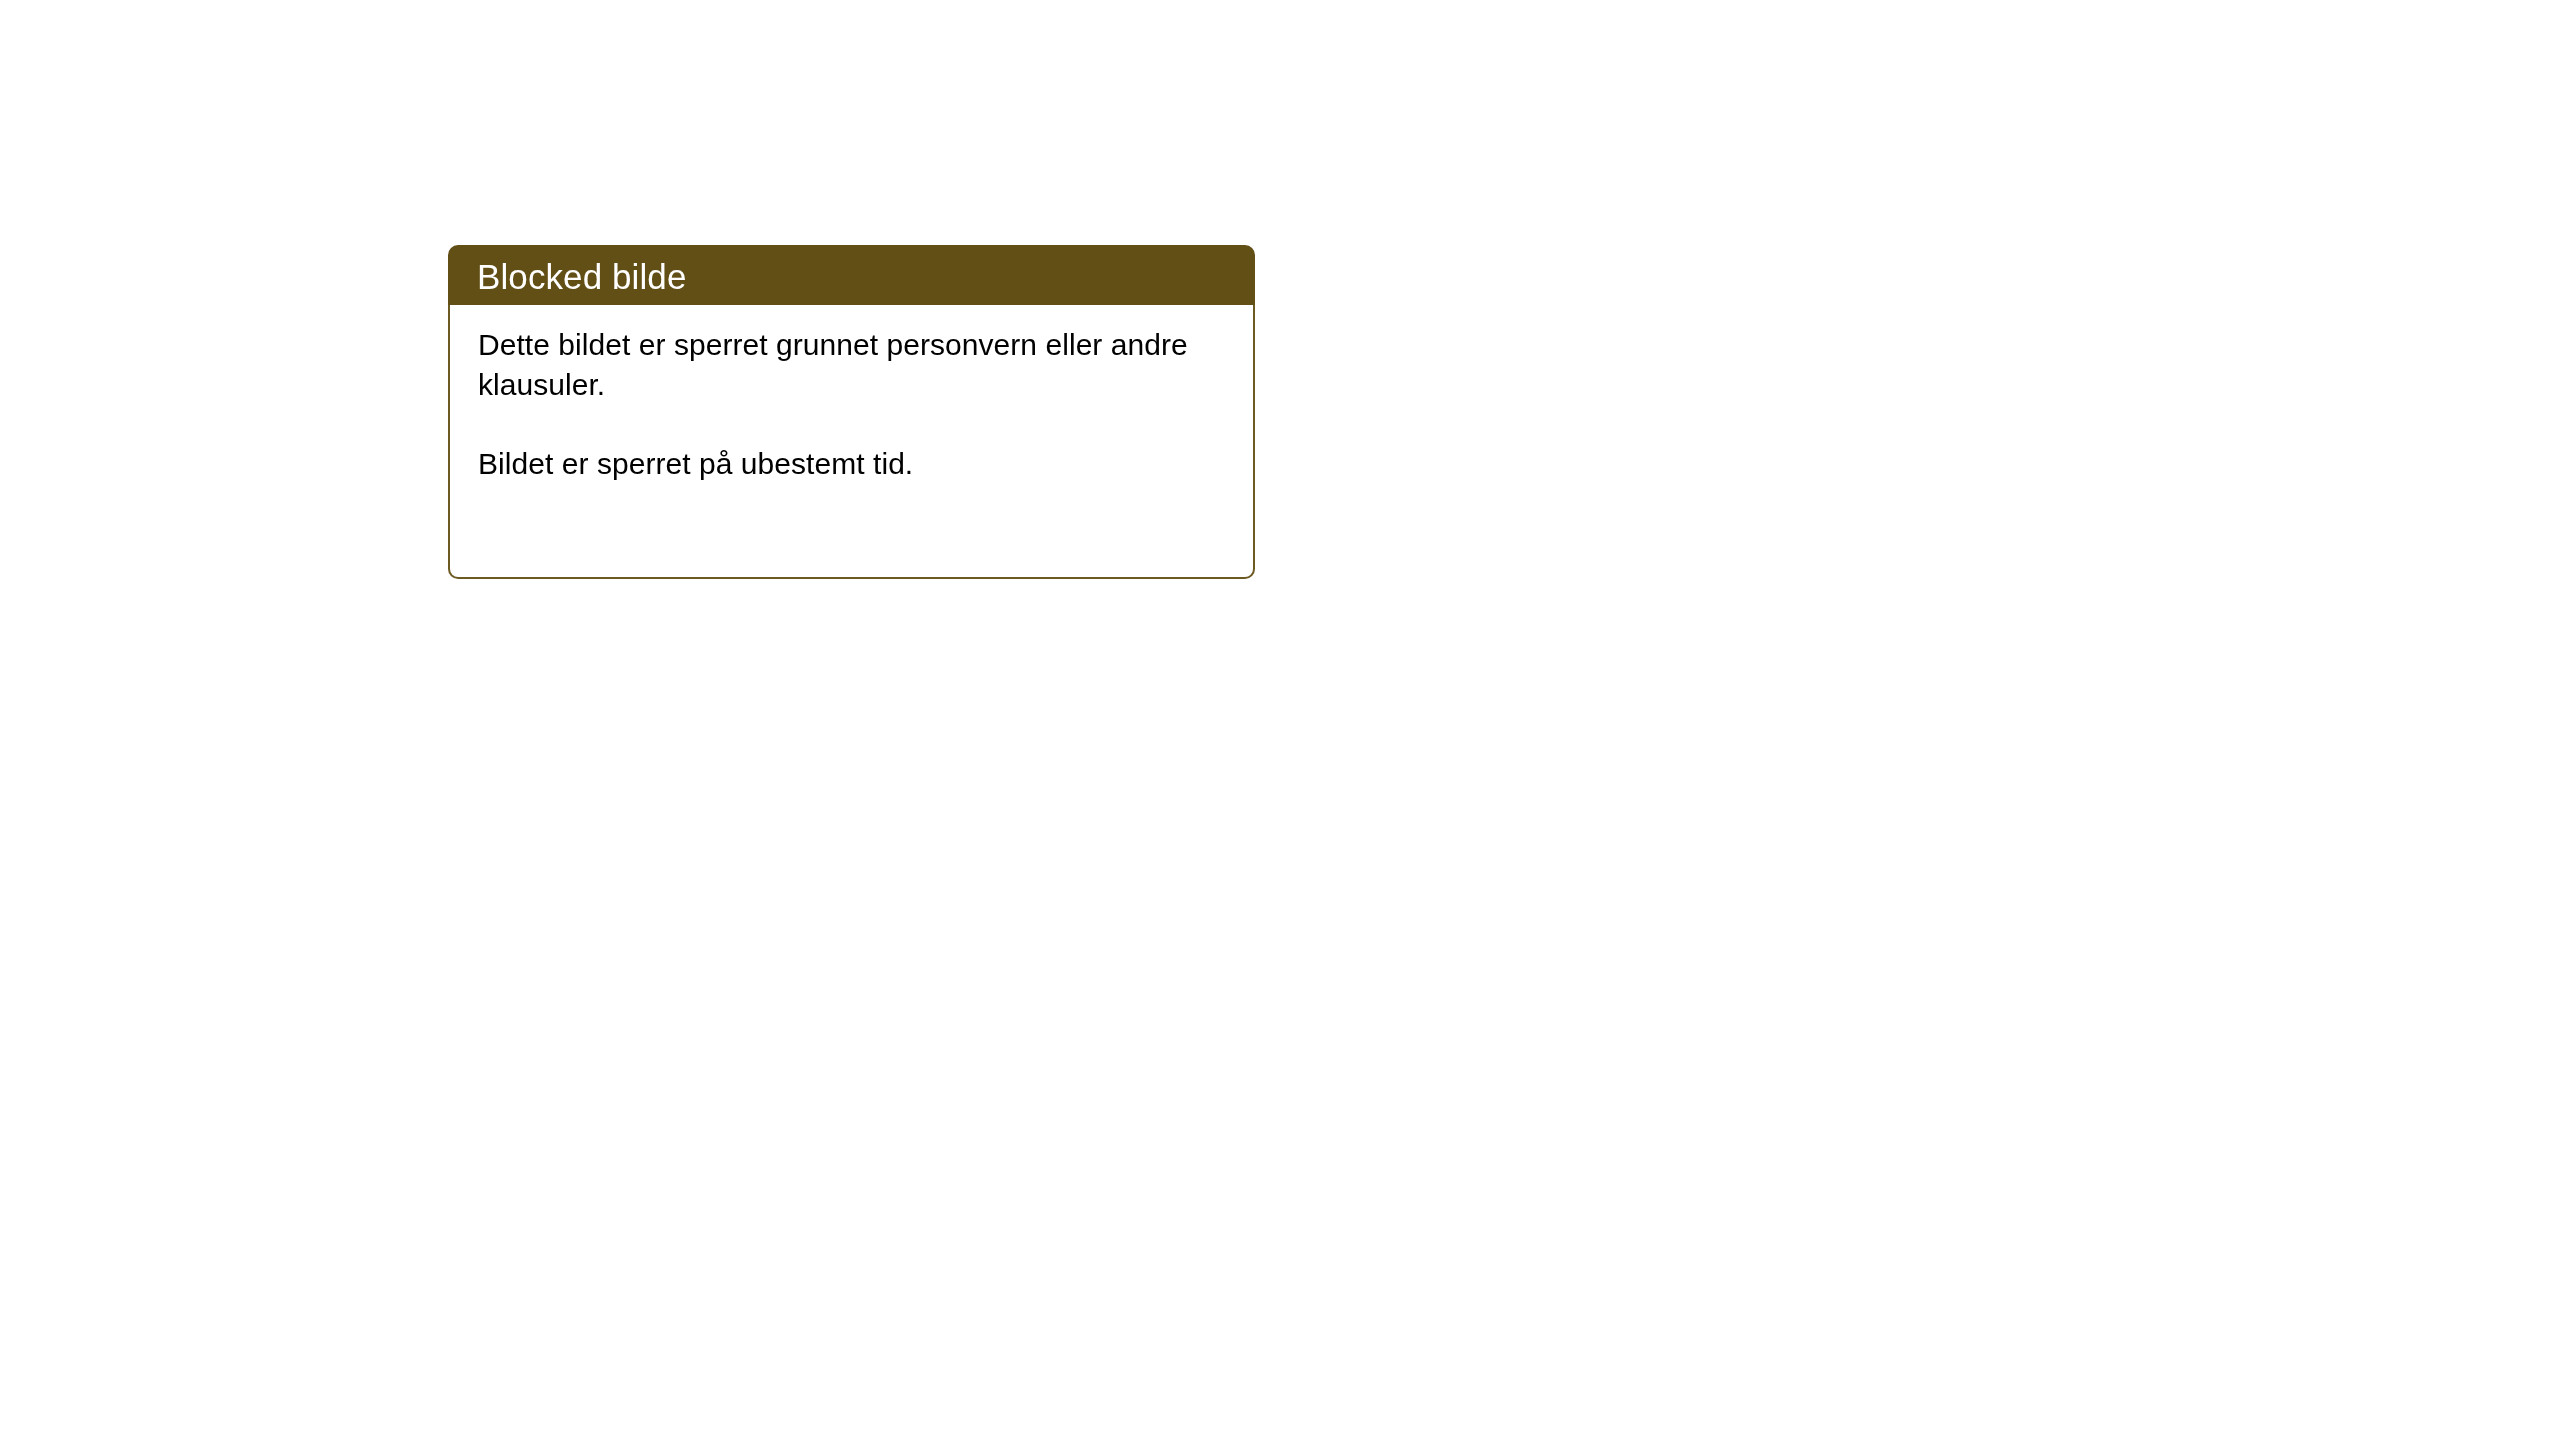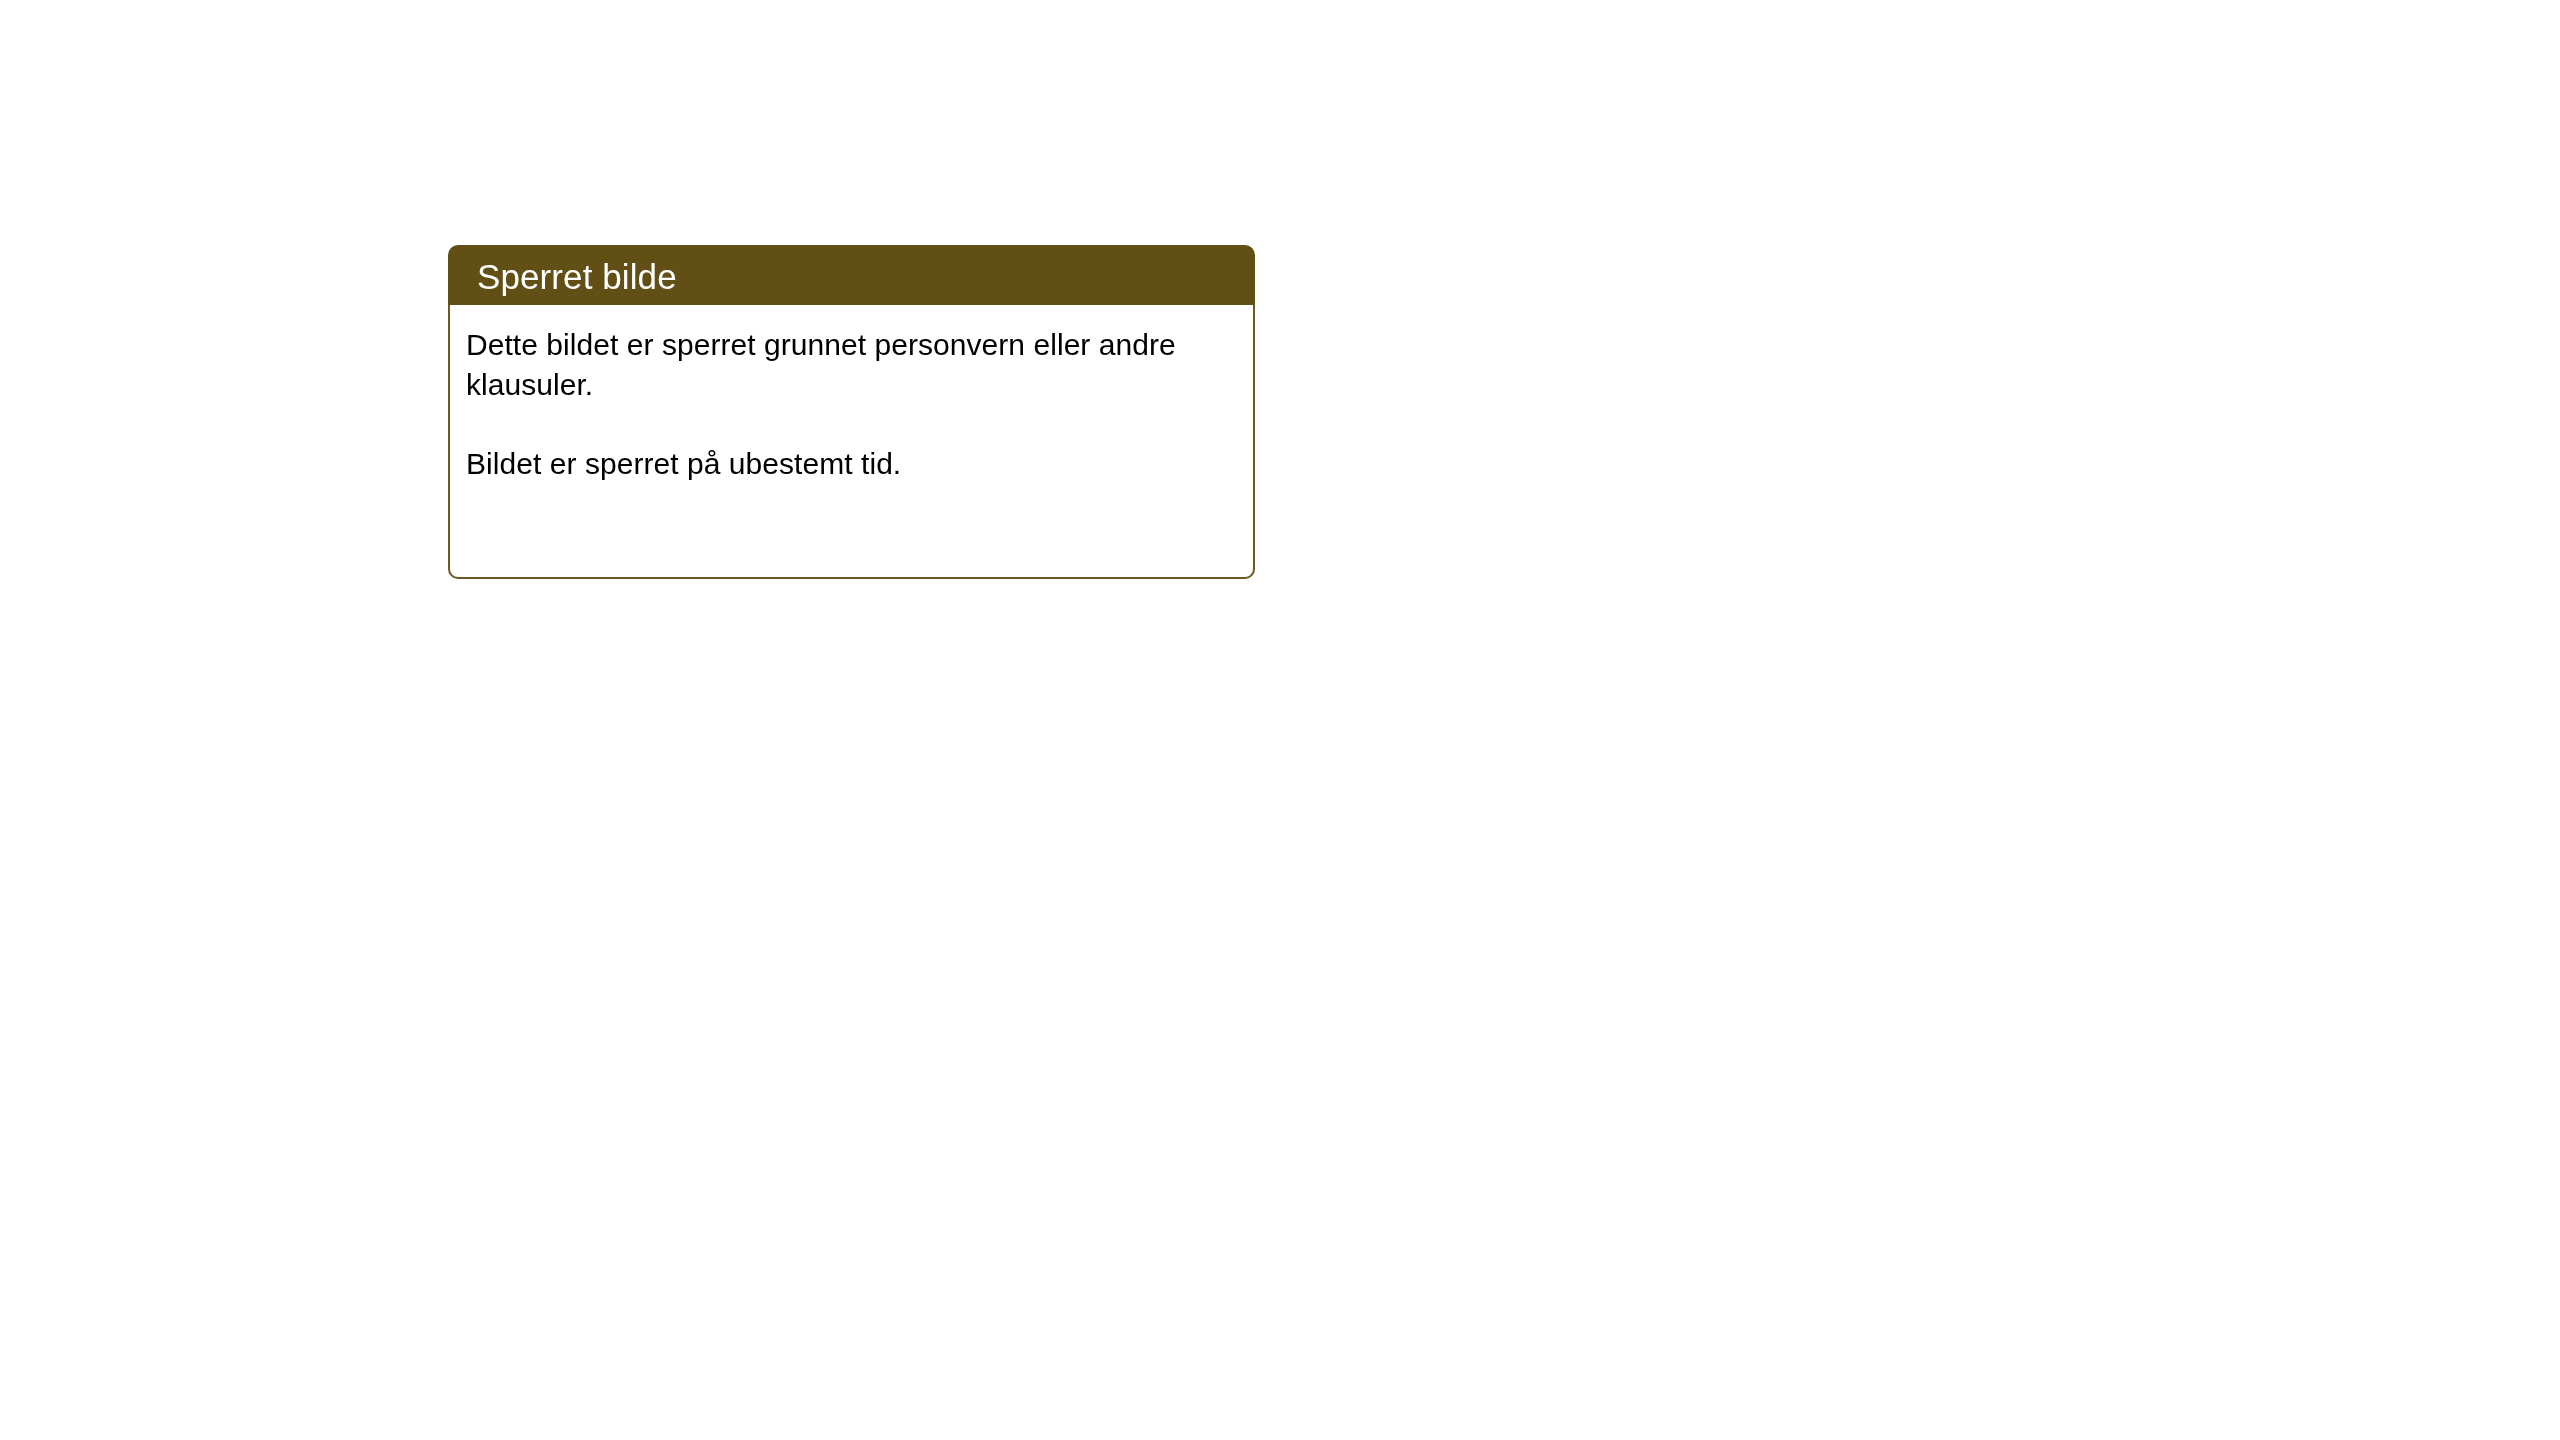--- a/index.html
+++ b/index.html
@@ -62,21 +62,21 @@
     top: 1px;
   }
 
   .card-body {
     box-sizing: border-box;
     height: calc(100% - 60px);
     background: #ffffff;
     border: 2px solid #6c5a22;
     border-top: none;
     border-radius: 0 0 10px 10px;
-    padding: 20px 26px 0 16px;
+    padding: 20px 26px 0 28px;
   }
 
   .card-para {
     color: #000000;
     font-size: 30px;
     line-height: 1.32;
     margin: 0;
     letter-spacing: 0.05px;
   }
 
@@ -84,21 +84,21 @@
     margin-top: 1.32em;
   }
 </style>
 </head>
 <body>
 
 <div id="stage">
 
   <section class="card card--no">
     <header class="card-header">
-      <span class="card-title">Sperret bilde</span>
+      <span class="card-title">Blocked bilde</span>
     </header>
     <div class="card-body">
       <p class="card-para">Dette bildet er sperret grunnet personvern eller andre klausuler.</p>
       <p class="card-para">Bildet er sperret på ubestemt tid.</p>
     </div>
   </section>
 
 
 </div>
 

